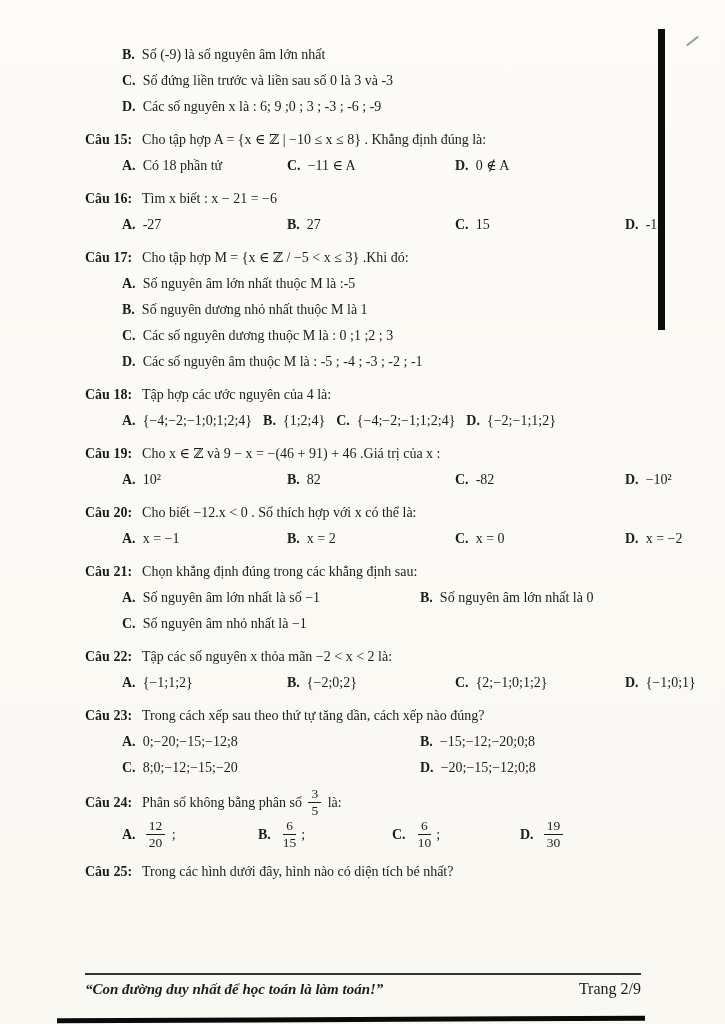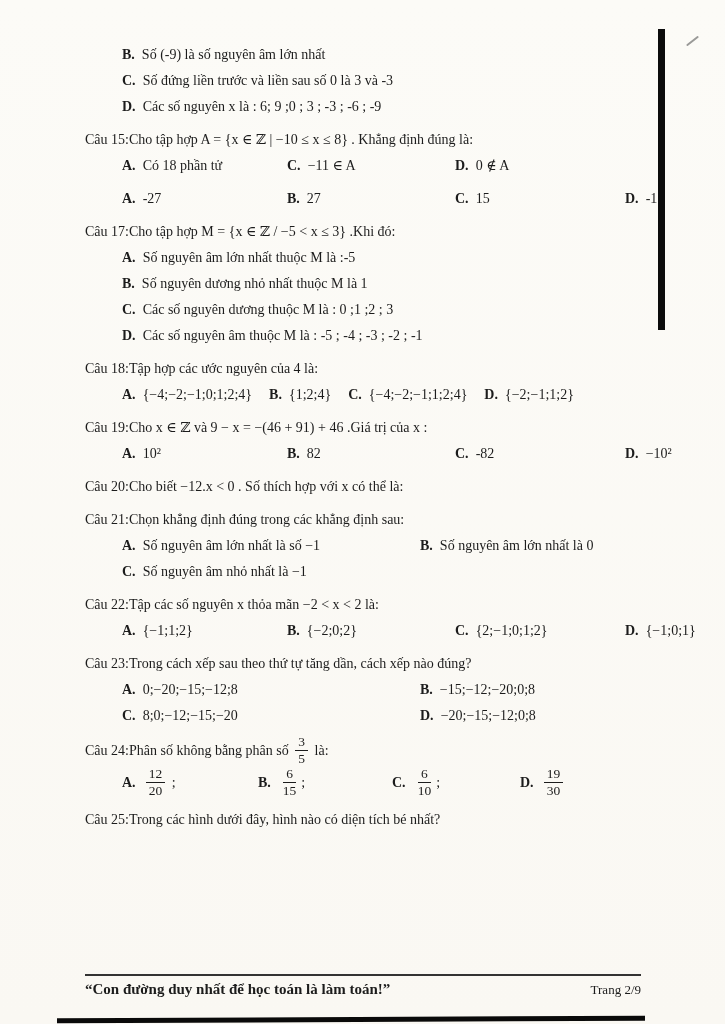--- a/index.html
+++ b/index.html
@@ -9,46 +9,46 @@
     background:linear-gradient(180deg,#fcfbf7 0%,#faf8f3 100%);
     font-family:"Liberation Serif","DejaVu Serif","DejaVu Sans",serif;
     font-size:14px;color:#1c1c1c;
     overflow:hidden;
     margin:0 auto;
   }
   .content{position:absolute;left:85px;top:42px;right:46px;}
   .question{margin-top:7px;}
   .question:first-child{margin-top:0;}
   .stem-row{line-height:26px;}
-  .q-label{font-weight:normal;margin-right:0;}
+  .q-label{font-weight:bold;margin-right:10px;}
   .txt{font-style:normal;margin-top:6px;}
   .math{}
   .options{margin-left:37px;}
   .option{line-height:26px;white-space:nowrap;}
   .opt-key{font-weight:bold;margin-right:7px;}
   .col4{display:grid;grid-template-columns:150px 153px 155px 1fr;gap:15px;}
   .col4b{display:grid;grid-template-columns:136px 134px 128px 1fr;align-items:center;}
   .col2{display:grid;grid-template-columns:298px 1fr;}
   .col1 .option{display:block;}
-  .flexrow{display:flex;gap:17px;}
+  .flexrow{display:flex;gap:11px;}
   .frac{
     display:inline-flex;flex-direction:column;align-items:center;
     vertical-align:middle;line-height:1.15;font-size:13.5px;margin:0 3px;
     transform:translateY(-2px);
   }
   .frac .num{border-bottom:1.2px solid #1c1c1c;padding:0 3px;}
   .frac .den{padding:0 2px;}
   .footer{
     position:absolute;left:85px;width:556px;bottom:26px;
     border-top:2px solid #333;
     padding-top:5px;
     display:flex;justify-content:space-between;align-items:baseline;
   }
-  .quote{font-weight:bold;font-size:15px;}
-  .pagenum{font-size:13px;}
+  .quote{font-weight:bold;font-size:15px;font-style:italic;}
+  .pagenum{font-size:16px;}
   .scan-right{position:absolute;left:658px;top:29px;width:7px;height:301px;background:#0c0c0c;}
   .scan-bottom{position:absolute;left:57px;bottom:2px;width:588px;height:5px;background:#0a0a0a;transform:rotate(-0.25deg);}
   .pen-mark{position:absolute;left:685px;top:40px;width:15px;height:2px;background:#9a9a98;transform:rotate(-38deg);border-radius:2px;}
 </style>
 </head>
 <body>
 
 <div class="page">
   <div class="content">
       <div class="question">
@@ -60,20 +60,21 @@
       </div>
       <div class="question">
         <div class="stem-row"><span class="q-label">Câu 15:</span><span class="txt">Cho tập hợp </span><span class="math">A = {x ∈ ℤ | −10 ≤ x ≤ 8}</span><span class="txt"> . Khẳng định đúng là:</span></div>
         <div class="options col4">
           <div class="option"><span class="opt-key">A.</span><span class="txt">Có 18 phần tử</span></div>
           <div class="option"><span class="opt-key">C.</span><span class="math">−11 ∈ A</span></div>
           <div class="option"><span class="opt-key">D.</span><span class="math">0 ∉ A</span></div>
         </div>
       </div>
       <div class="question">
+        <div class="stem-row"><span class="q-label">Câu 16:</span><span class="txt">Tìm x biết : </span><span class="math">x − 21 = −6</span></div>
         <div class="options col4">
           <div class="option"><span class="opt-key">A.</span><span class="txt">-27</span></div>
           <div class="option"><span class="opt-key">B.</span><span class="txt">27</span></div>
           <div class="option"><span class="opt-key">C.</span><span class="txt">15</span></div>
           <div class="option"><span class="opt-key">D.</span><span class="txt">-15</span></div>
         </div>
       </div>
       <div class="question">
         <div class="stem-row"><span class="q-label">Câu 17:</span><span class="txt">Cho tập hợp </span><span class="math">M = {x ∈ ℤ / −5 &lt; x ≤ 3}</span><span class="txt"> .Khi đó:</span></div>
         <div class="options col1">
@@ -96,20 +97,26 @@
         <div class="stem-row"><span class="q-label">Câu 19:</span><span class="txt">Cho </span><span class="math">x ∈ ℤ</span><span class="txt"> và </span><span class="math">9 − x = −(46 + 91) + 46</span><span class="txt"> .Giá trị của x :</span></div>
         <div class="options col4">
           <div class="option"><span class="opt-key">A.</span><span class="txt">10²</span></div>
           <div class="option"><span class="opt-key">B.</span><span class="txt">82</span></div>
           <div class="option"><span class="opt-key">C.</span><span class="txt">-82</span></div>
           <div class="option"><span class="opt-key">D.</span><span class="txt">−10²</span></div>
         </div>
       </div>
       <div class="question">
         <div class="stem-row"><span class="q-label">Câu 20:</span><span class="txt">Cho biết </span><span class="math">−12.x &lt; 0</span><span class="txt"> . Số thích hợp với x có thể là:</span></div>
+        <div class="options col4">
+          <div class="option"><span class="opt-key">A.</span><span class="math">x = −1</span></div>
+          <div class="option"><span class="opt-key">B.</span><span class="math">x = 2</span></div>
+          <div class="option"><span class="opt-key">C.</span><span class="math">x = 0</span></div>
+          <div class="option"><span class="opt-key">D.</span><span class="math">x = −2</span></div>
+        </div>
       </div>
       <div class="question">
         <div class="stem-row"><span class="q-label">Câu 21:</span><span class="txt">Chọn khẳng định đúng trong các khẳng định sau:</span></div>
         <div class="options col2">
           <div class="option"><span class="opt-key">A.</span><span class="txt">Số nguyên âm lớn nhất là số −1</span></div>
           <div class="option"><span class="opt-key">B.</span><span class="txt">Số nguyên âm lớn nhất là 0</span></div>
           <div class="option"><span class="opt-key">C.</span><span class="txt">Số nguyên âm nhỏ nhất là −1</span></div>
         </div>
       </div>
       <div class="question">

